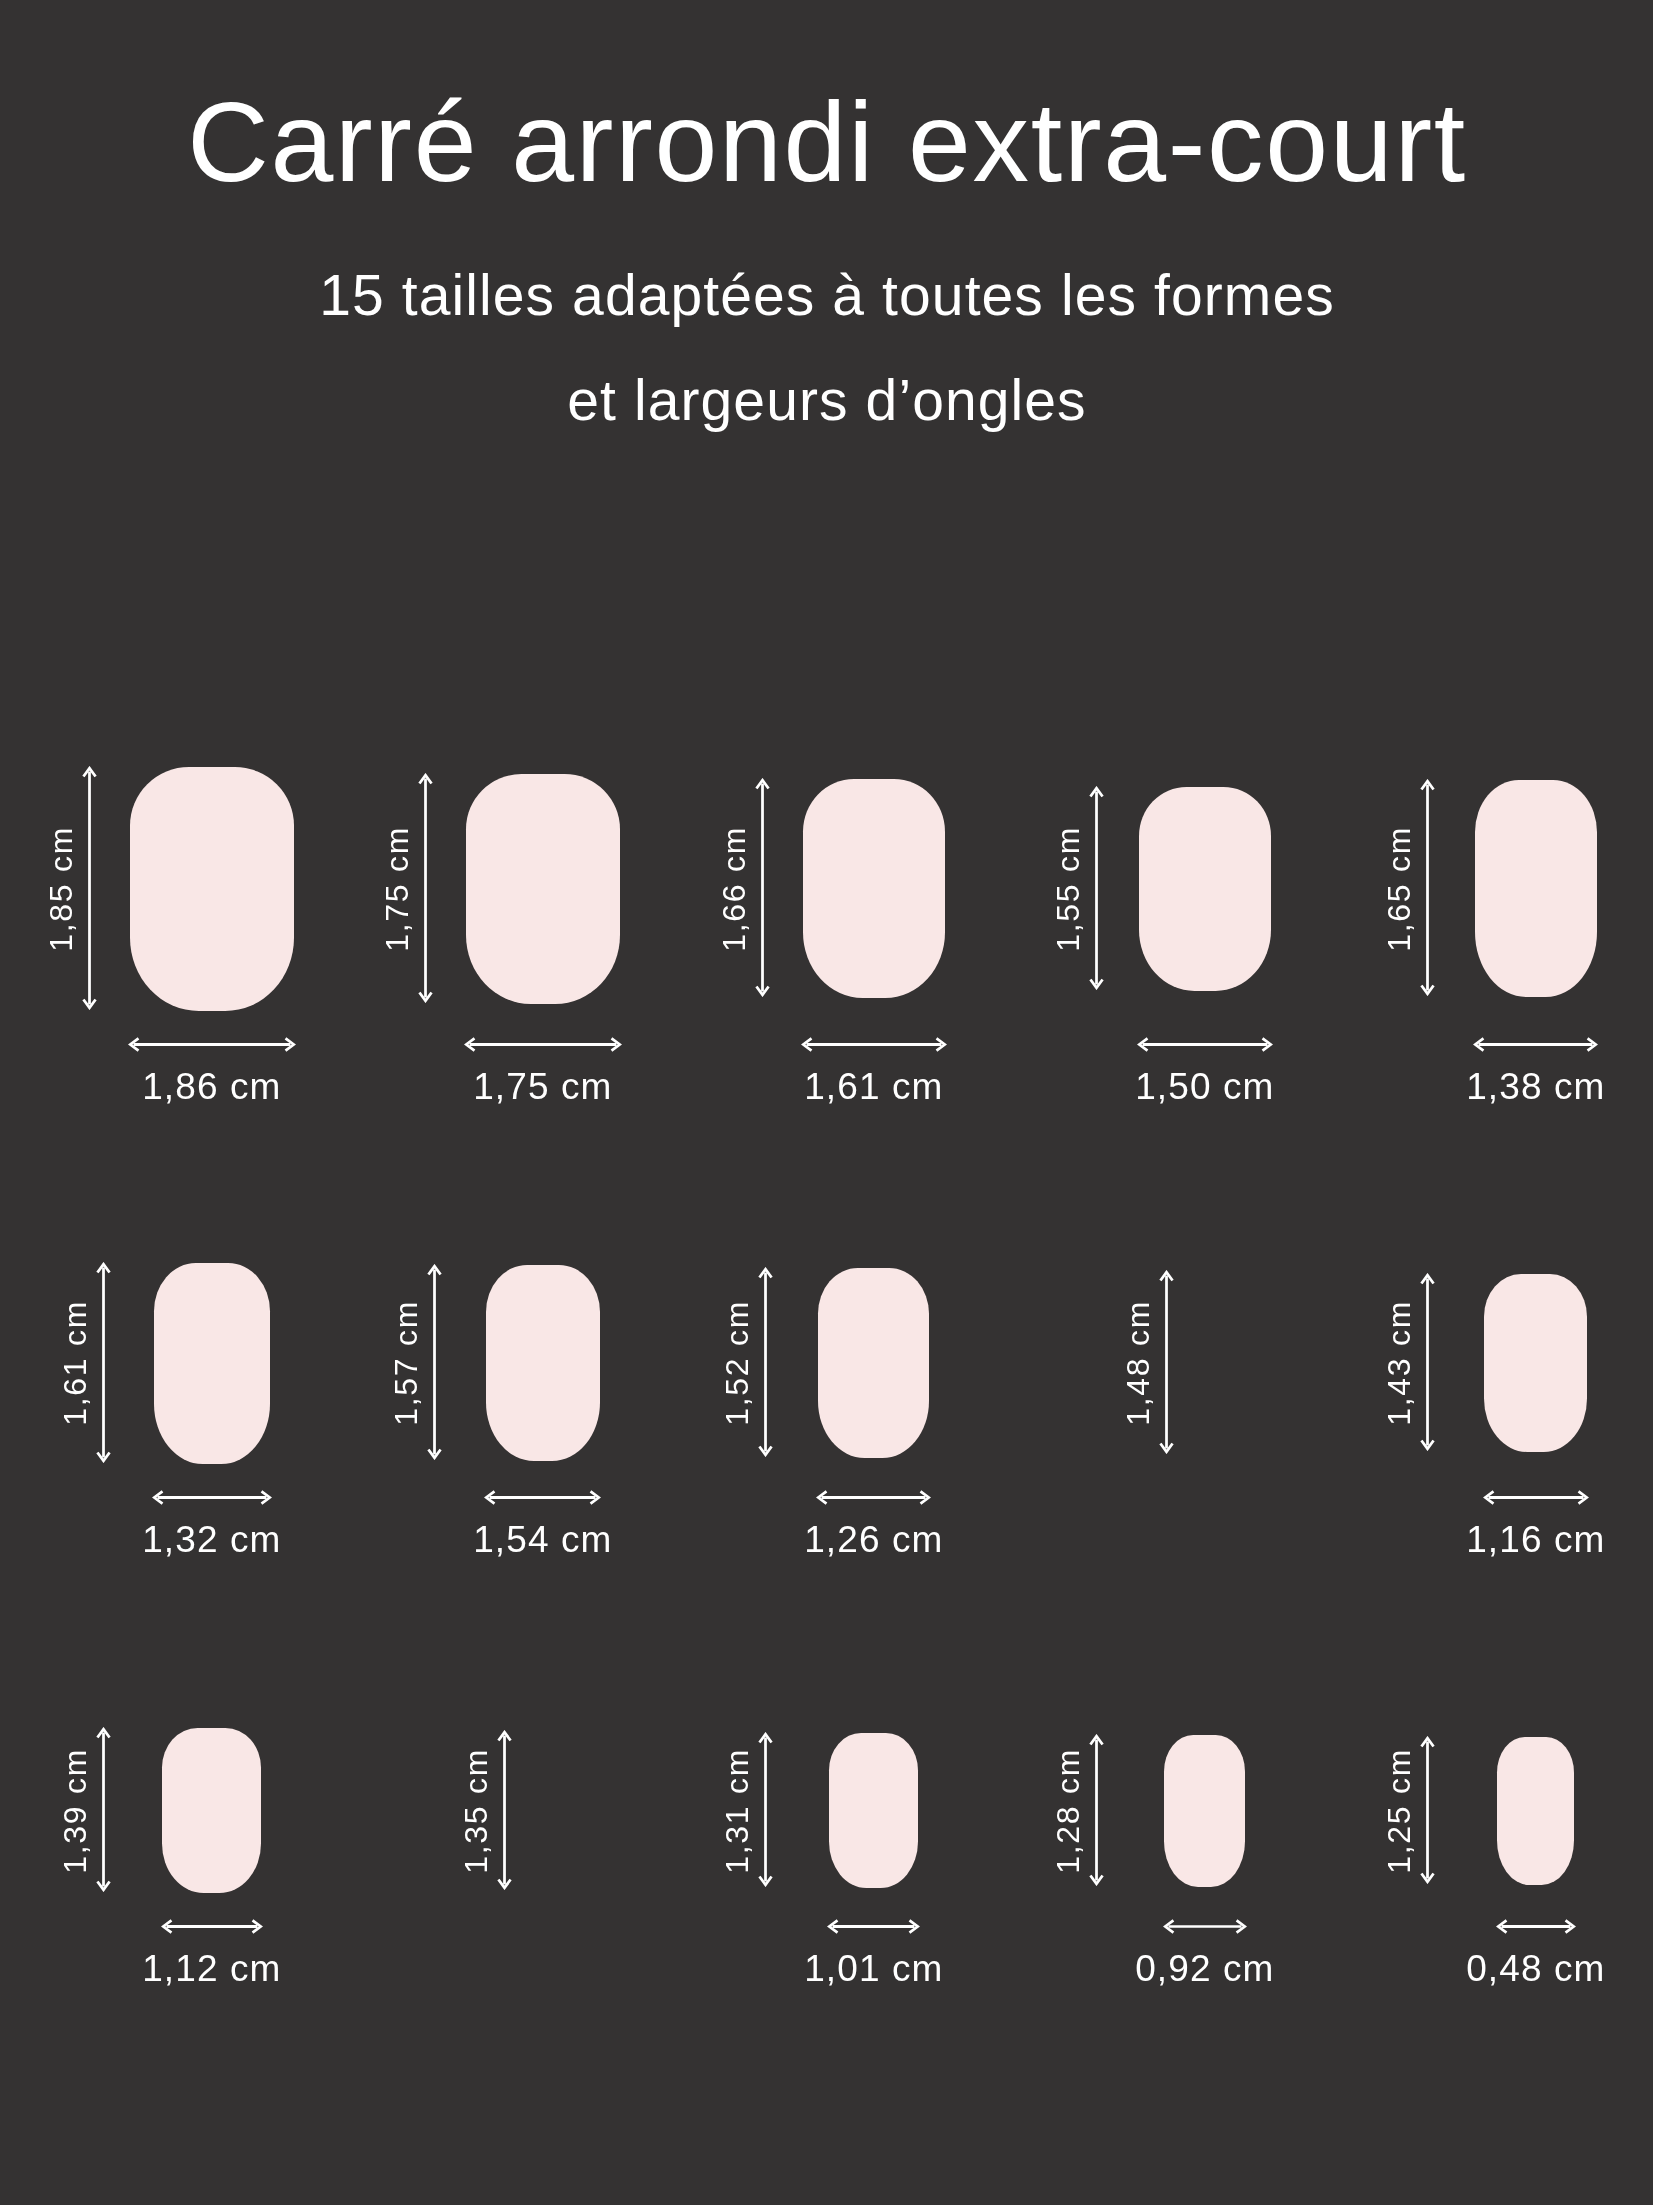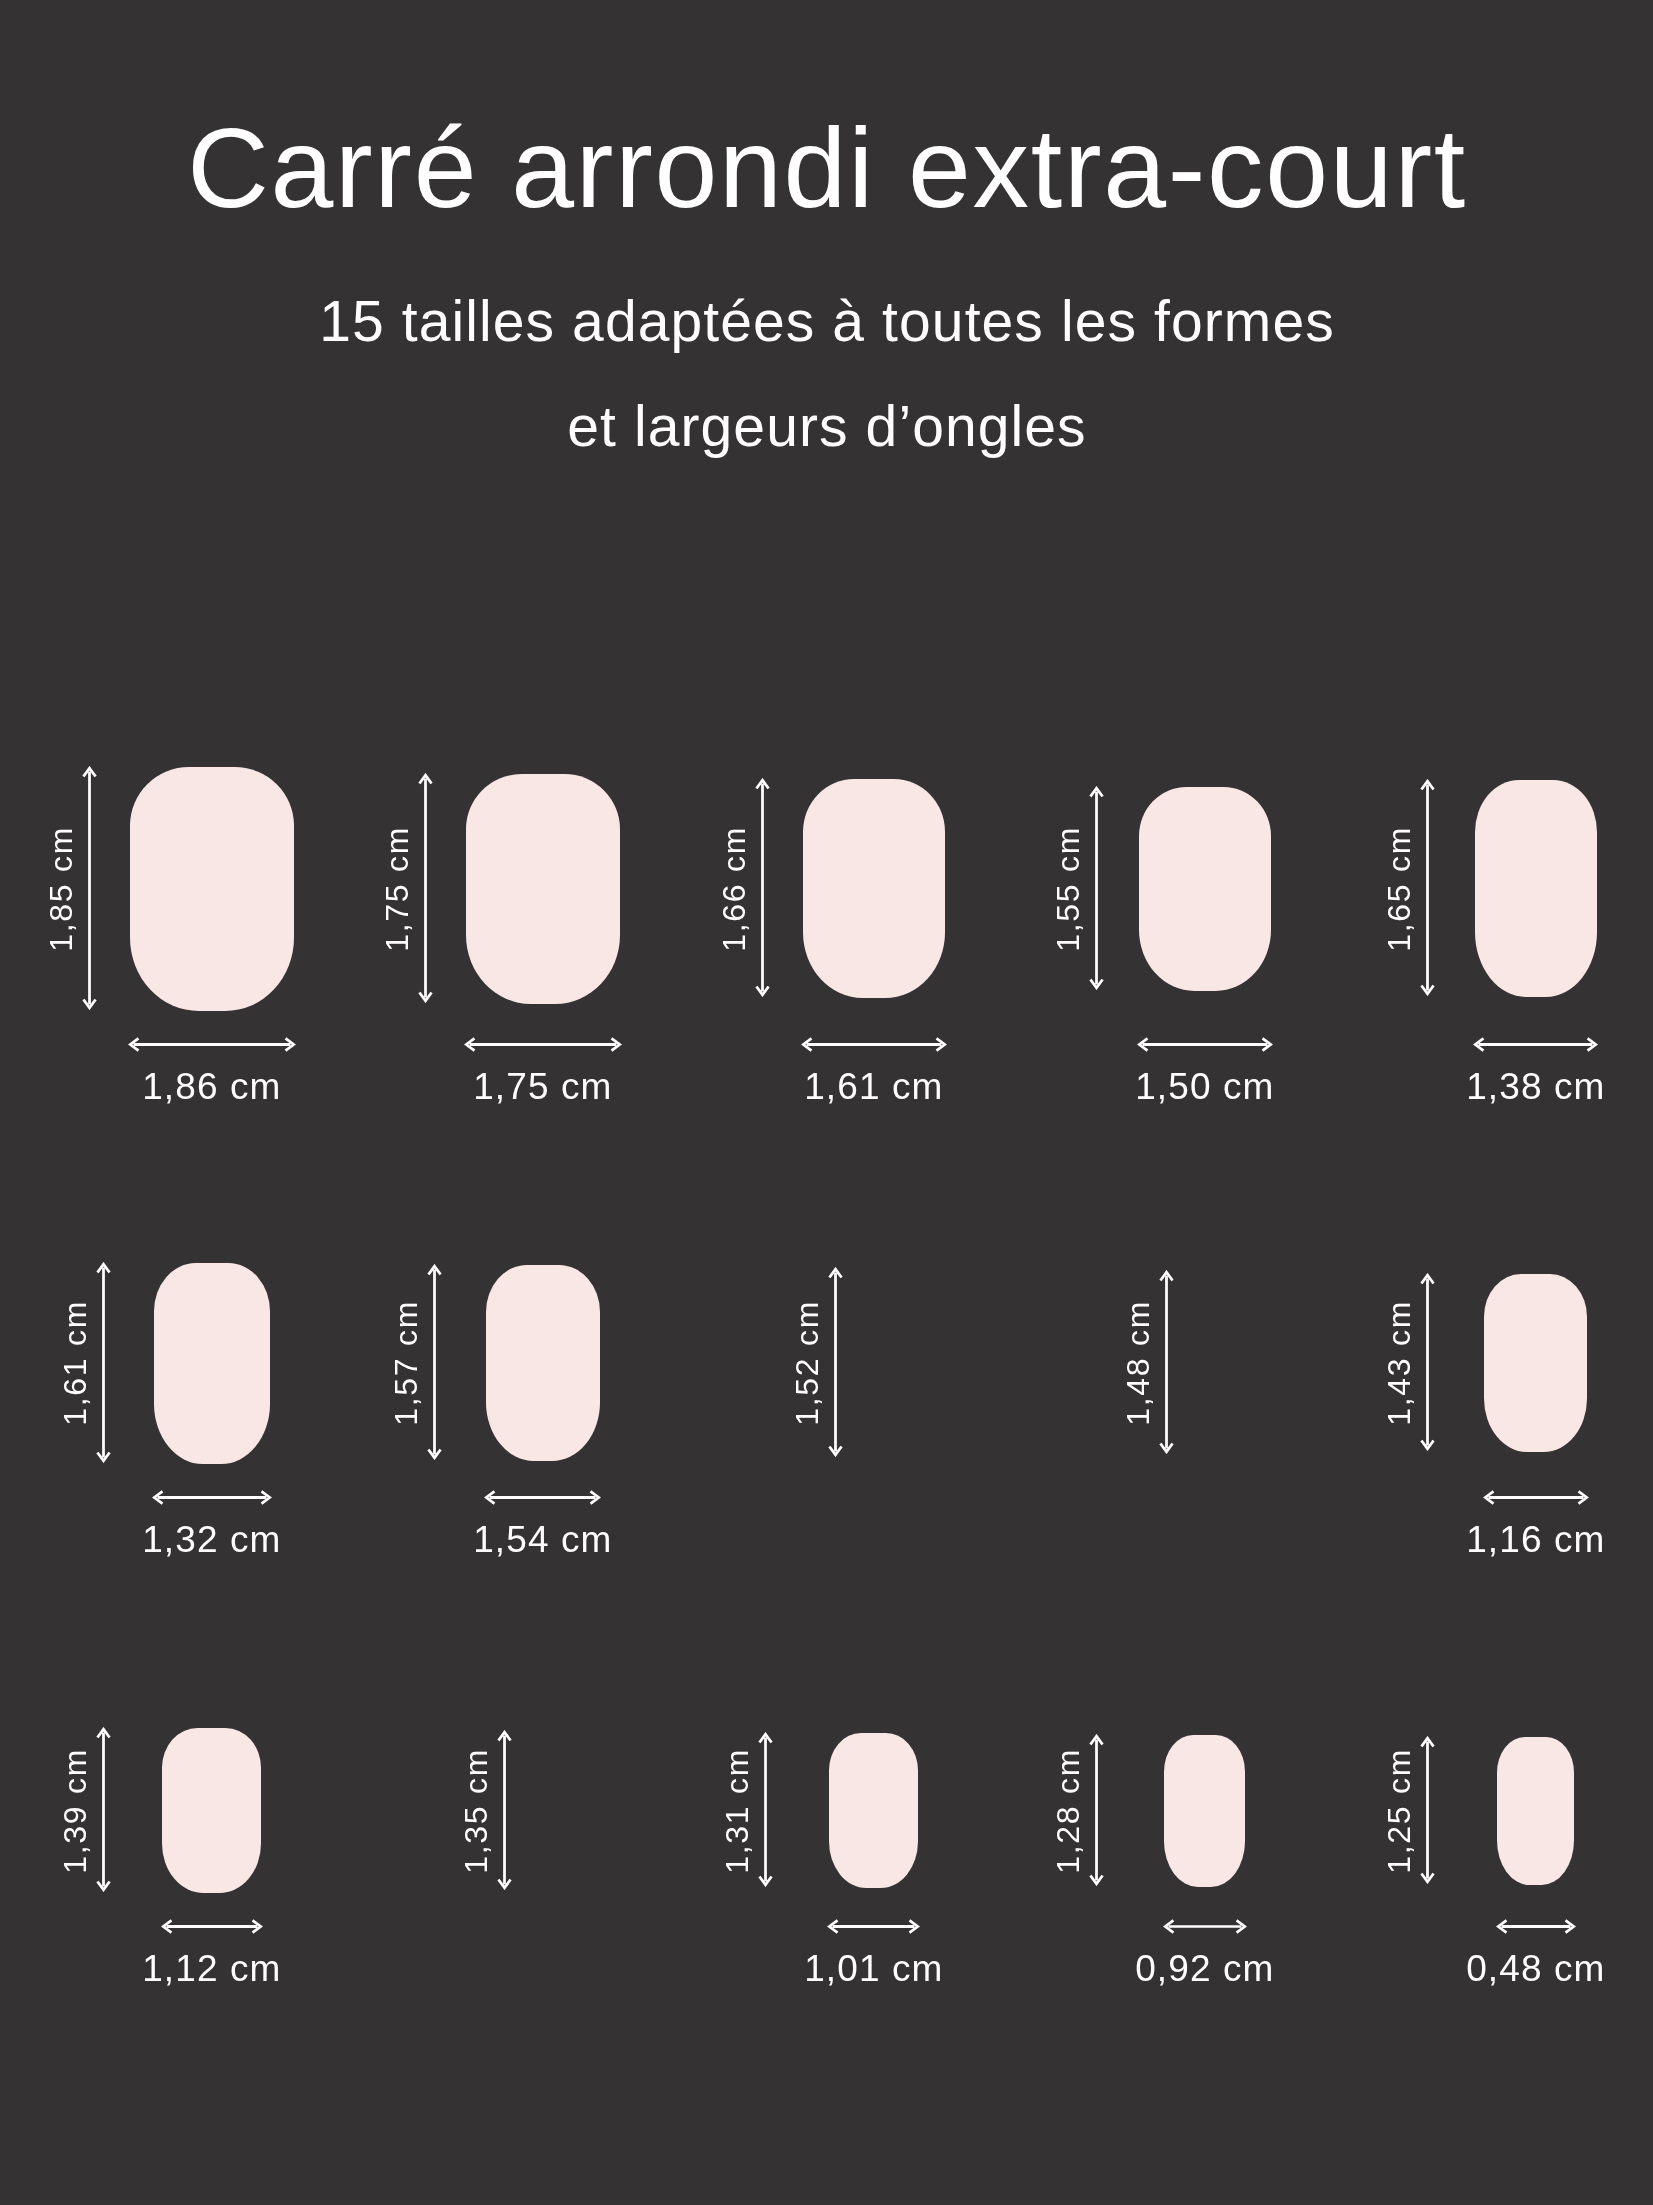--- a/index.html
+++ b/index.html
@@ -11,21 +11,21 @@
   .canvas{
     position:relative;
     width:1654px;height:2205px;
     background:var(--bg);
     overflow:hidden;
     font-family:"Liberation Sans", sans-serif;
     color:var(--fg);
   }
   .title{
     margin:0;
-    padding-top:109px;
+    padding-top:83px;
     text-align:center;
     font-size:113px;
     font-weight:300;
     letter-spacing:1.7px;
     line-height:1.05;
   }
   .subtitle{
     margin-top:41px;
     text-align:center;
     font-size:57px;
@@ -278,20 +278,33 @@
       <div class="cell">
     <div class="group">
       <div class="left">
         <div class="vlabel">1,52 cm</div>
         <div class="varrow"><svg width="19" height="190" class="arrow-svg" viewBox="0 0 34 344">
                 <line x1="17" y1="10" x2="17" y2="334"></line>
                 <polyline points="6,19 17,4 28,19"></polyline>
                 <polyline points="6,325 17,340 28,325"></polyline>
               </svg></div>
       </div>
+      <div class="right">
+        <div class="nail-zone">
+          <div class="nail" style="width: 111px; height: 190px;"></div>
+        </div>
+        <div class="harrow">
+              <svg width="115" height="19" class="arrow-svg" viewBox="0 0 208 34">
+                <line x1="10" y1="17" x2="198" y2="17"></line>
+                <polyline points="19,6 4,17 19,28"></polyline>
+                <polyline points="189,6 204,17 189,28"></polyline>
+              </svg>
+            </div>
+        <div class="hlabel">1,26 cm</div>
+      </div>
     </div>
   </div>
       <div class="cell">
     <div class="group">
       <div class="left">
         <div class="vlabel">1,48 cm</div>
         <div class="varrow"><svg width="19" height="184" class="arrow-svg" viewBox="0 0 34 334">
                 <line x1="17" y1="10" x2="17" y2="324"></line>
                 <polyline points="6,19 17,4 28,19"></polyline>
                 <polyline points="6,315 17,330 28,315"></polyline>

